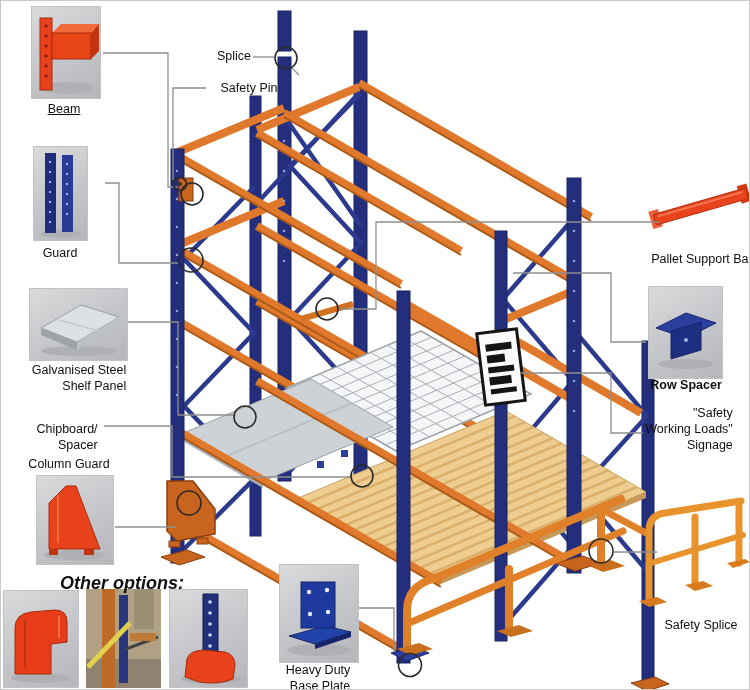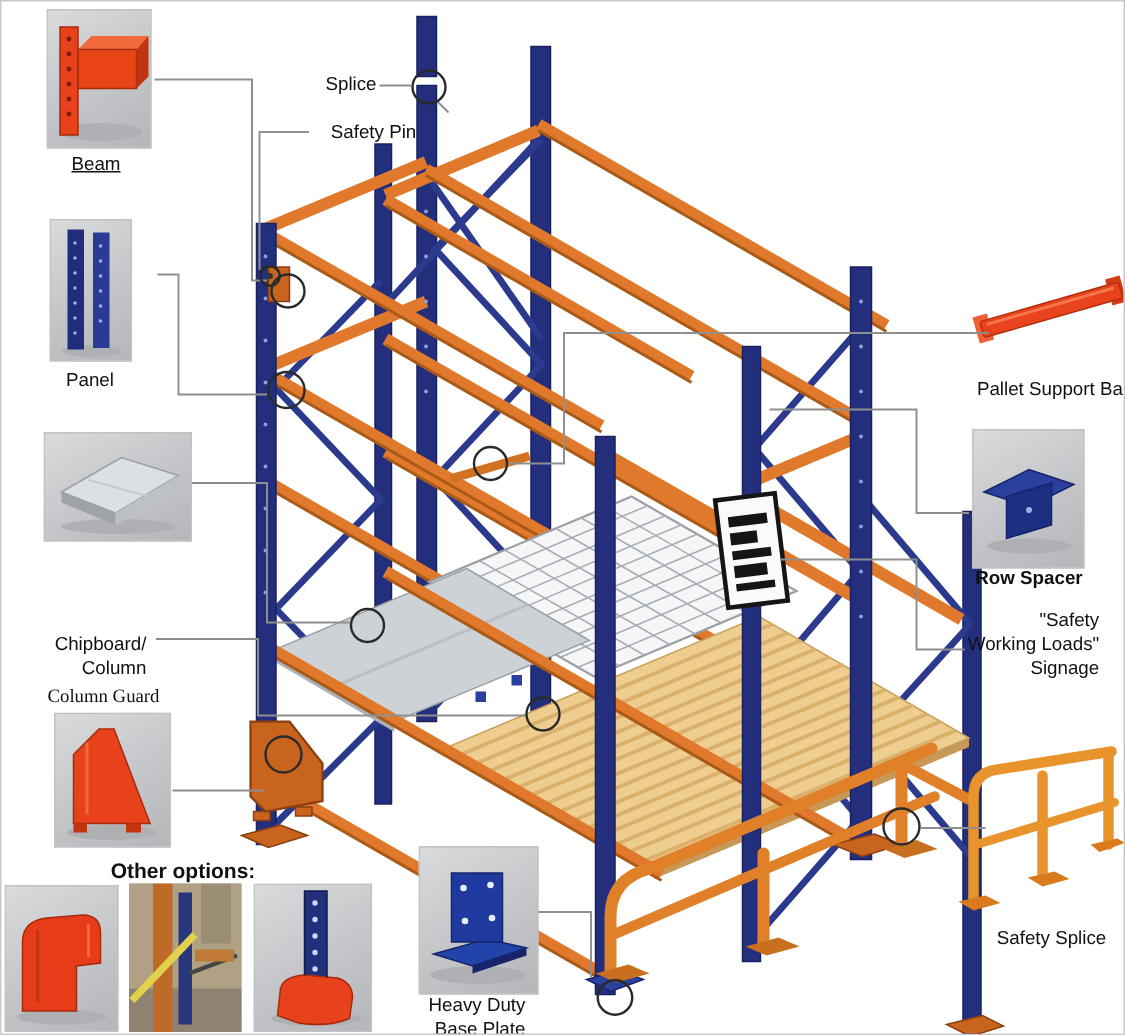--- a/index.html
+++ b/index.html
@@ -8,37 +8,37 @@
     font-family:"Liberation Sans",sans-serif;color:#101010;overflow:hidden;
     border:1px solid #c9c9c9;box-sizing:border-box;
   }
   .layer{position:absolute;left:0;top:0;width:750px;height:690px;}
   .thumb{position:absolute;background:linear-gradient(150deg,#d9dbdd 0%,#c3c5c8 55%,#b4b6b9 100%);
          box-shadow:0 0 0 1px #c0c2c4 inset;}
   .thumb svg{display:block;width:100%;height:100%;}
   .lbl{position:absolute;transform:translateX(-50%);font-size:12.5px;line-height:1.28;
        text-align:right;white-space:nowrap;color:#101010;}
   .lbl .ln{display:block;}
-  .italic{font-weight:bold;font-size:14px;}
+  .italic{font-style:italic;font-weight:bold;font-size:18px;}
   
   #t-beam{left:30px;top:5px;width:70px;height:93px;}
   #t-frame{left:32px;top:145px;width:55px;height:95px;}
   #t-gsp{left:28px;top:287px;width:99px;height:73px;}
   #t-colguard{left:35px;top:474px;width:78px;height:90px;}
   #t-opt1{left:2px;top:589px;width:76px;height:98px;}
   #t-opt2{left:85px;top:588px;width:75px;height:99px;background:#a79878;}
   #t-opt3{left:168px;top:588px;width:79px;height:99px;}
   #t-hdbp{left:278px;top:563px;width:80px;height:99px;}
   #t-rowspacer{left:647px;top:285px;width:75px;height:93px;}
   
   #l-beam{left:63px;top:100px;text-decoration:underline;}
   #l-frame{left:59px;top:244px;}
   #l-gsp{left:78px;top:361px;}
   #l-chip{left:66px;top:420px;}
-  #l-colguard{left:68px;top:455px;font-family:Liberation Serif, serif;}
+  #l-colguard{left:68px;top:455px;}
   #l-other{left:121px;top:571px;}
   #l-splice{left:233px;top:47px;}
   #l-pin{left:233px;top:79px;margin-left:15px;}
   #l-hdbp{left:317px;top:661px;}
   #l-psb{left:701px;top:250px;}
   #l-rowspacer{left:685px;top:376px;font-weight:bold;}
   #l-signage{left:688px;top:404px;}
   #l-barrier{left:700px;top:616px;}
 </style>
 </head>
@@ -388,24 +388,28 @@
   <div class="thumb" id="t-rowspacer">
     <svg viewBox="0 0 75 93">
       <ellipse cx="38" cy="78" rx="28" ry="5" fill="#aeb0b3"></ellipse>
       <polygon points="8,42 38,27 68,37 38,52" fill="#2a3f9e" stroke="#16256b" stroke-width="1"></polygon>
       <polygon points="23,45 53,36 53,64 23,73" fill="#1c2f80" stroke="#16256b" stroke-width="1"></polygon>
       <circle cx="38" cy="54" r="2" fill="#9fb0e8"></circle>
     </svg>
   </div>
 
   <div class="lbl" id="l-beam">Beam</div>
-  <div class="lbl" id="l-frame">Panel</div>
+  <div class="lbl" id="l-frame">Guard</div>
+  <div class="lbl" id="l-gsp">
+    <span class="ln">Galvanised Steel</span>
+    <span class="ln">Shelf Panel</span>
+  </div>
   <div class="lbl" id="l-chip">
     <span class="ln">Chipboard/</span>
-    <span class="ln">Column</span>
+    <span class="ln">Spacer</span>
   </div>
   <div class="lbl" id="l-colguard">Column Guard</div>
   <div class="lbl italic" id="l-other">Other options:</div>
   <div class="lbl" id="l-splice">Splice</div>
   <div class="lbl" id="l-pin">Safety Pin</div>
   <div class="lbl" id="l-hdbp">
     <span class="ln">Heavy Duty</span>
     <span class="ln">Base Plate</span>
   </div>
   <div class="lbl" id="l-psb">Pallet Support Bar</div>

